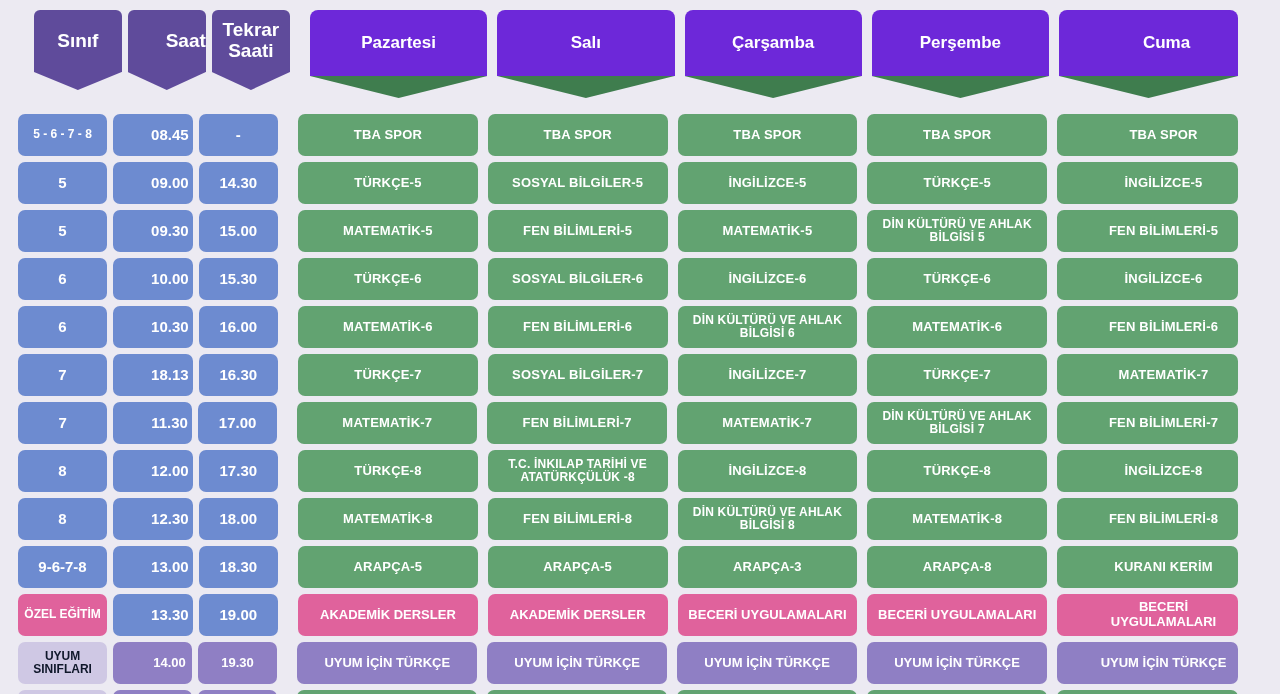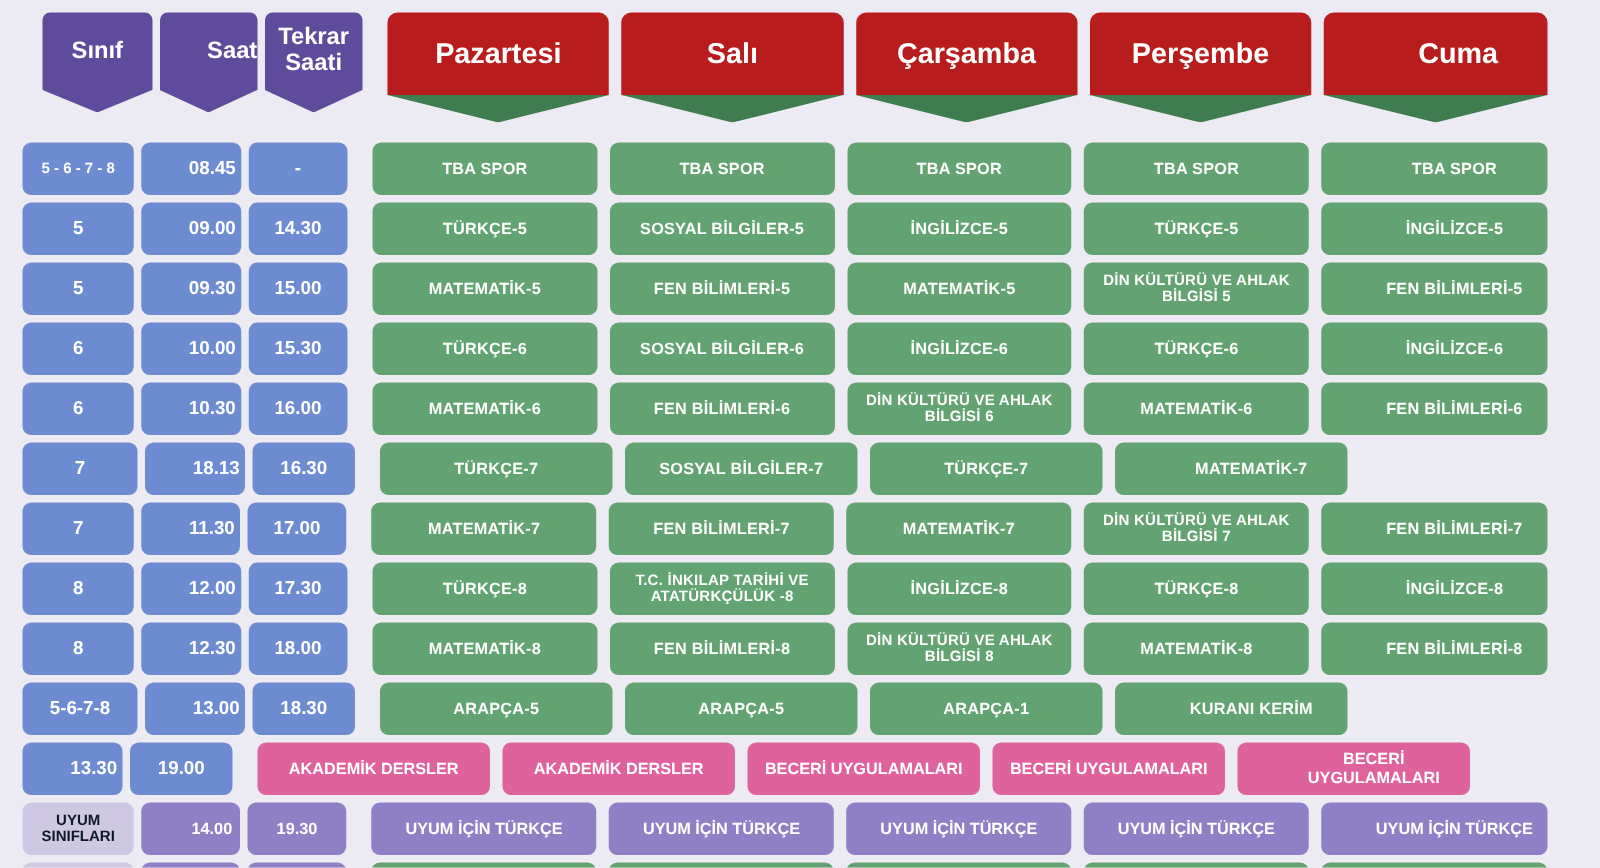--- a/index.html
+++ b/index.html
@@ -46,24 +46,24 @@
     content: "";
     position: absolute;
     left: 0; right: 0;
     top: 62px;
     height: 18px;
     background: #5f4b9b;
     clip-path: polygon(0 0, 100% 0, 50% 100%);
   }
   
   .hdr-green {
-    background: #b91c1c;
+    background: #6d28d9;
     height: 66px;
     border-radius: 8px 8px 0 0;
-    font-size: 23px;
+    font-size: 17px;
   }
   .hdr-green::after {
     content: "";
     position: absolute;
     left: 0; right: 0;
     top: 66px;
     height: 22px;
     background: #3f7d4e;
     clip-path: polygon(0 0, 100% 0, 50% 100%);
   }
@@ -171,20 +171,21 @@
         <div class="cell col-day c-course c-small">DİN KÜLTÜRÜ VE AHLAK BİLGİSİ 6</div>
         <div class="cell col-day c-course">MATEMATİK-6</div>
         <div class="cell col-day c-course last">FEN BİLİMLERİ-6</div>
       </div>
       <div class="grid-row">
         <div class="cell col-sinif c-info">7</div>
         <div class="cell col-saat c-info">18.13</div>
         <div class="cell col-tekrar c-info">16.30</div>
         <div class="cell col-day c-course">TÜRKÇE-7</div>
         <div class="cell col-day c-course">SOSYAL BİLGİLER-7</div>
+        <div class="cell col-day c-course">İNGİLİZCE-7</div>
         <div class="cell col-day c-course">TÜRKÇE-7</div>
         <div class="cell col-day c-course last">MATEMATİK-7</div>
       </div>
       <div class="grid-row">
         <div class="cell col-sinif c-info">7</div>
         <div class="cell col-saat c-info">11.30</div>
         <div class="cell col-tekrar c-info">17.00</div>
         <div class="cell col-day c-course">MATEMATİK-7</div>
         <div class="cell col-day c-course">FEN BİLİMLERİ-7</div>
         <div class="cell col-day c-course">MATEMATİK-7</div>
@@ -205,29 +206,31 @@
         <div class="cell col-sinif c-info">8</div>
         <div class="cell col-saat c-info">12.30</div>
         <div class="cell col-tekrar c-info">18.00</div>
         <div class="cell col-day c-course">MATEMATİK-8</div>
         <div class="cell col-day c-course">FEN BİLİMLERİ-8</div>
         <div class="cell col-day c-course c-small">DİN KÜLTÜRÜ VE AHLAK BİLGİSİ 8</div>
         <div class="cell col-day c-course">MATEMATİK-8</div>
         <div class="cell col-day c-course last">FEN BİLİMLERİ-8</div>
       </div>
       <div class="grid-row">
-        <div class="cell col-sinif c-info">5-6-7-8</div>
+        <div class="cell col-sinif c-info">9-6-7-8</div>
         <div class="cell col-saat c-info">13.00</div>
         <div class="cell col-tekrar c-info">18.30</div>
         <div class="cell col-day c-course">ARAPÇA-5</div>
         <div class="cell col-day c-course">ARAPÇA-5</div>
-        <div class="cell col-day c-course">ARAPÇA-1</div>
+        <div class="cell col-day c-course">ARAPÇA-3</div>
+        <div class="cell col-day c-course">ARAPÇA-8</div>
         <div class="cell col-day c-course last">KURANI KERİM</div>
       </div>
       <div class="grid-row">
+        <div class="cell col-sinif c-pink c-small">ÖZEL EĞİTİM</div>
         <div class="cell col-saat c-info">13.30</div>
         <div class="cell col-tekrar c-info">19.00</div>
         <div class="cell col-day c-pink">AKADEMİK DERSLER</div>
         <div class="cell col-day c-pink">AKADEMİK DERSLER</div>
         <div class="cell col-day c-pink">BECERİ UYGULAMALARI</div>
         <div class="cell col-day c-pink">BECERİ UYGULAMALARI</div>
         <div class="cell col-day c-pink last">BECERİ UYGULAMALARI</div>
       </div>
       <div class="grid-row">
         <div class="cell col-sinif c-lav c-small">UYUM SINIFLARI</div>

